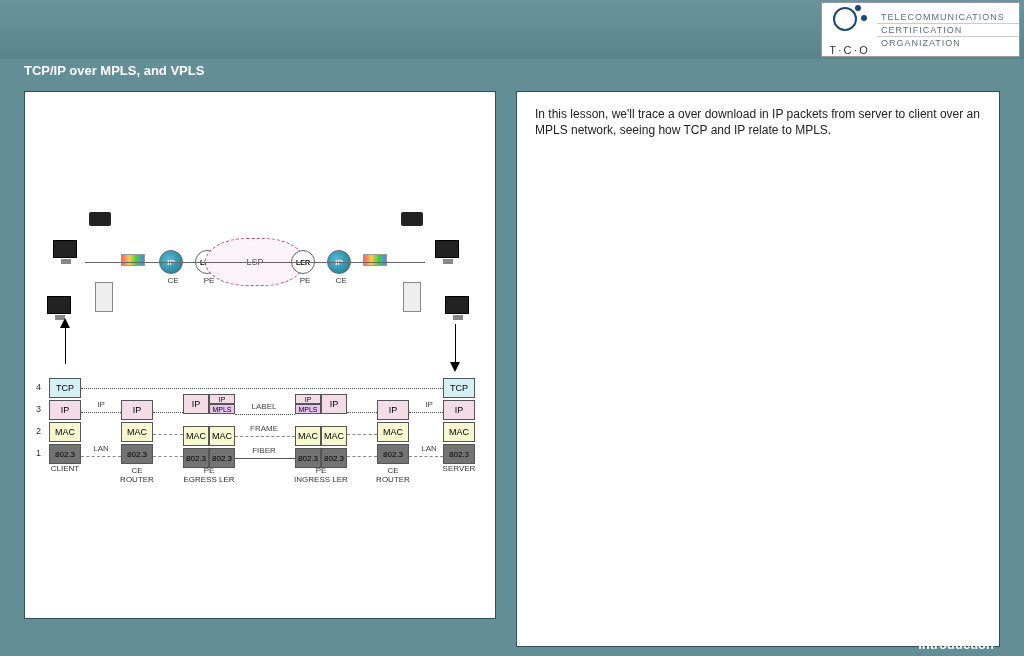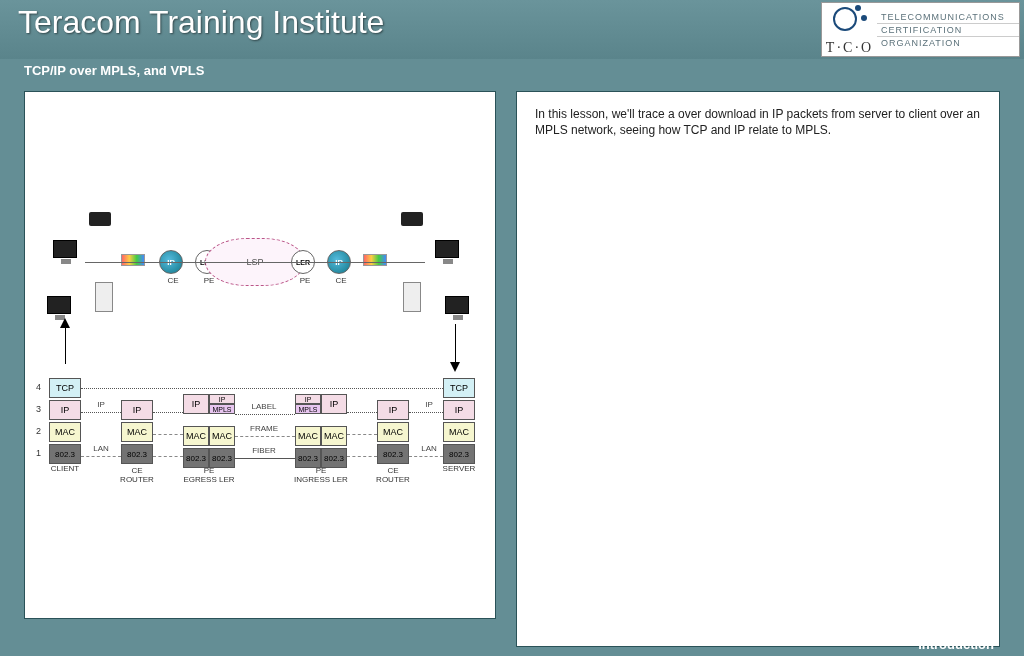--- a/index.html
+++ b/index.html
@@ -8,21 +8,21 @@
   
   .header{position:relative;height:59px;background:linear-gradient(#6a949b,#5a848b);color:#fff;}
   .header h1{margin:0;padding:4px 0 0 18px;font-weight:400;font-size:32px;text-shadow:1px 1px 2px rgba(0,0,0,.5);}
   .tco{position:absolute;right:4px;top:2px;width:197px;height:53px;background:#fff;border:1px solid #999;display:flex;}
   .tco-logo{width:55px;display:flex;flex-direction:column;align-items:center;justify-content:center;}
   .tco-logo .dots{position:relative;width:34px;height:28px;}
   .tco-logo .c{position:absolute;border-radius:50%;}
   .tco-logo .c1{width:20px;height:20px;border:2px solid #1b4a7a;left:0;top:4px;}
   .tco-logo .c2{width:6px;height:6px;background:#1b4a7a;left:22px;top:2px;}
   .tco-logo .c3{width:6px;height:6px;background:#1b4a7a;left:28px;top:12px;}
-  .tco-logo .txt{font-size:14px;letter-spacing:2px;color:#333;margin-top:15px;font-family:Liberation Serif, serif;}
+  .tco-logo .txt{font-size:11px;letter-spacing:2px;color:#333;margin-top:15px;}
   .tco-lines{flex:1;display:flex;flex-direction:column;justify-content:center;}
   .tco-lines div{font-size:9px;letter-spacing:1px;color:#5b717a;border-bottom:1px solid #ccc;padding:1px 4px;}
   .tco-lines div:last-child{border-bottom:none;}
 
   .subheader{height:24px;padding:4px 0 0 24px;color:#fff;font-weight:700;font-size:13px;}
 
   
   .panels{position:absolute;left:24px;top:91px;width:976px;height:528px;display:flex;gap:20px;}
   .panel{background:#fff;border:1px solid #2a5258;}
   .panel-left{width:470px;height:526px;position:relative;}
@@ -69,21 +69,20 @@
 
   .arrow{position:absolute;width:0;height:0;border-left:5px solid transparent;border-right:5px solid transparent;}
   .arrow.up{border-bottom:10px solid #000;}
   .arrow.down{border-top:10px solid #000;}
   .vline{position:absolute;width:1px;background:#000;}
 </style>
 </head>
 <body>
 
 <div class="header">
-  <h1>Teracom Training Institute</h1>
   <div class="tco">
     <div class="tco-logo">
       <div class="dots">
           <span class="c c1"></span>
           <span class="c c2"></span>
           <span class="c c3"></span>
         </div>
       <div class="txt">T·C·O</div>
     </div>
     <div class="tco-lines">

